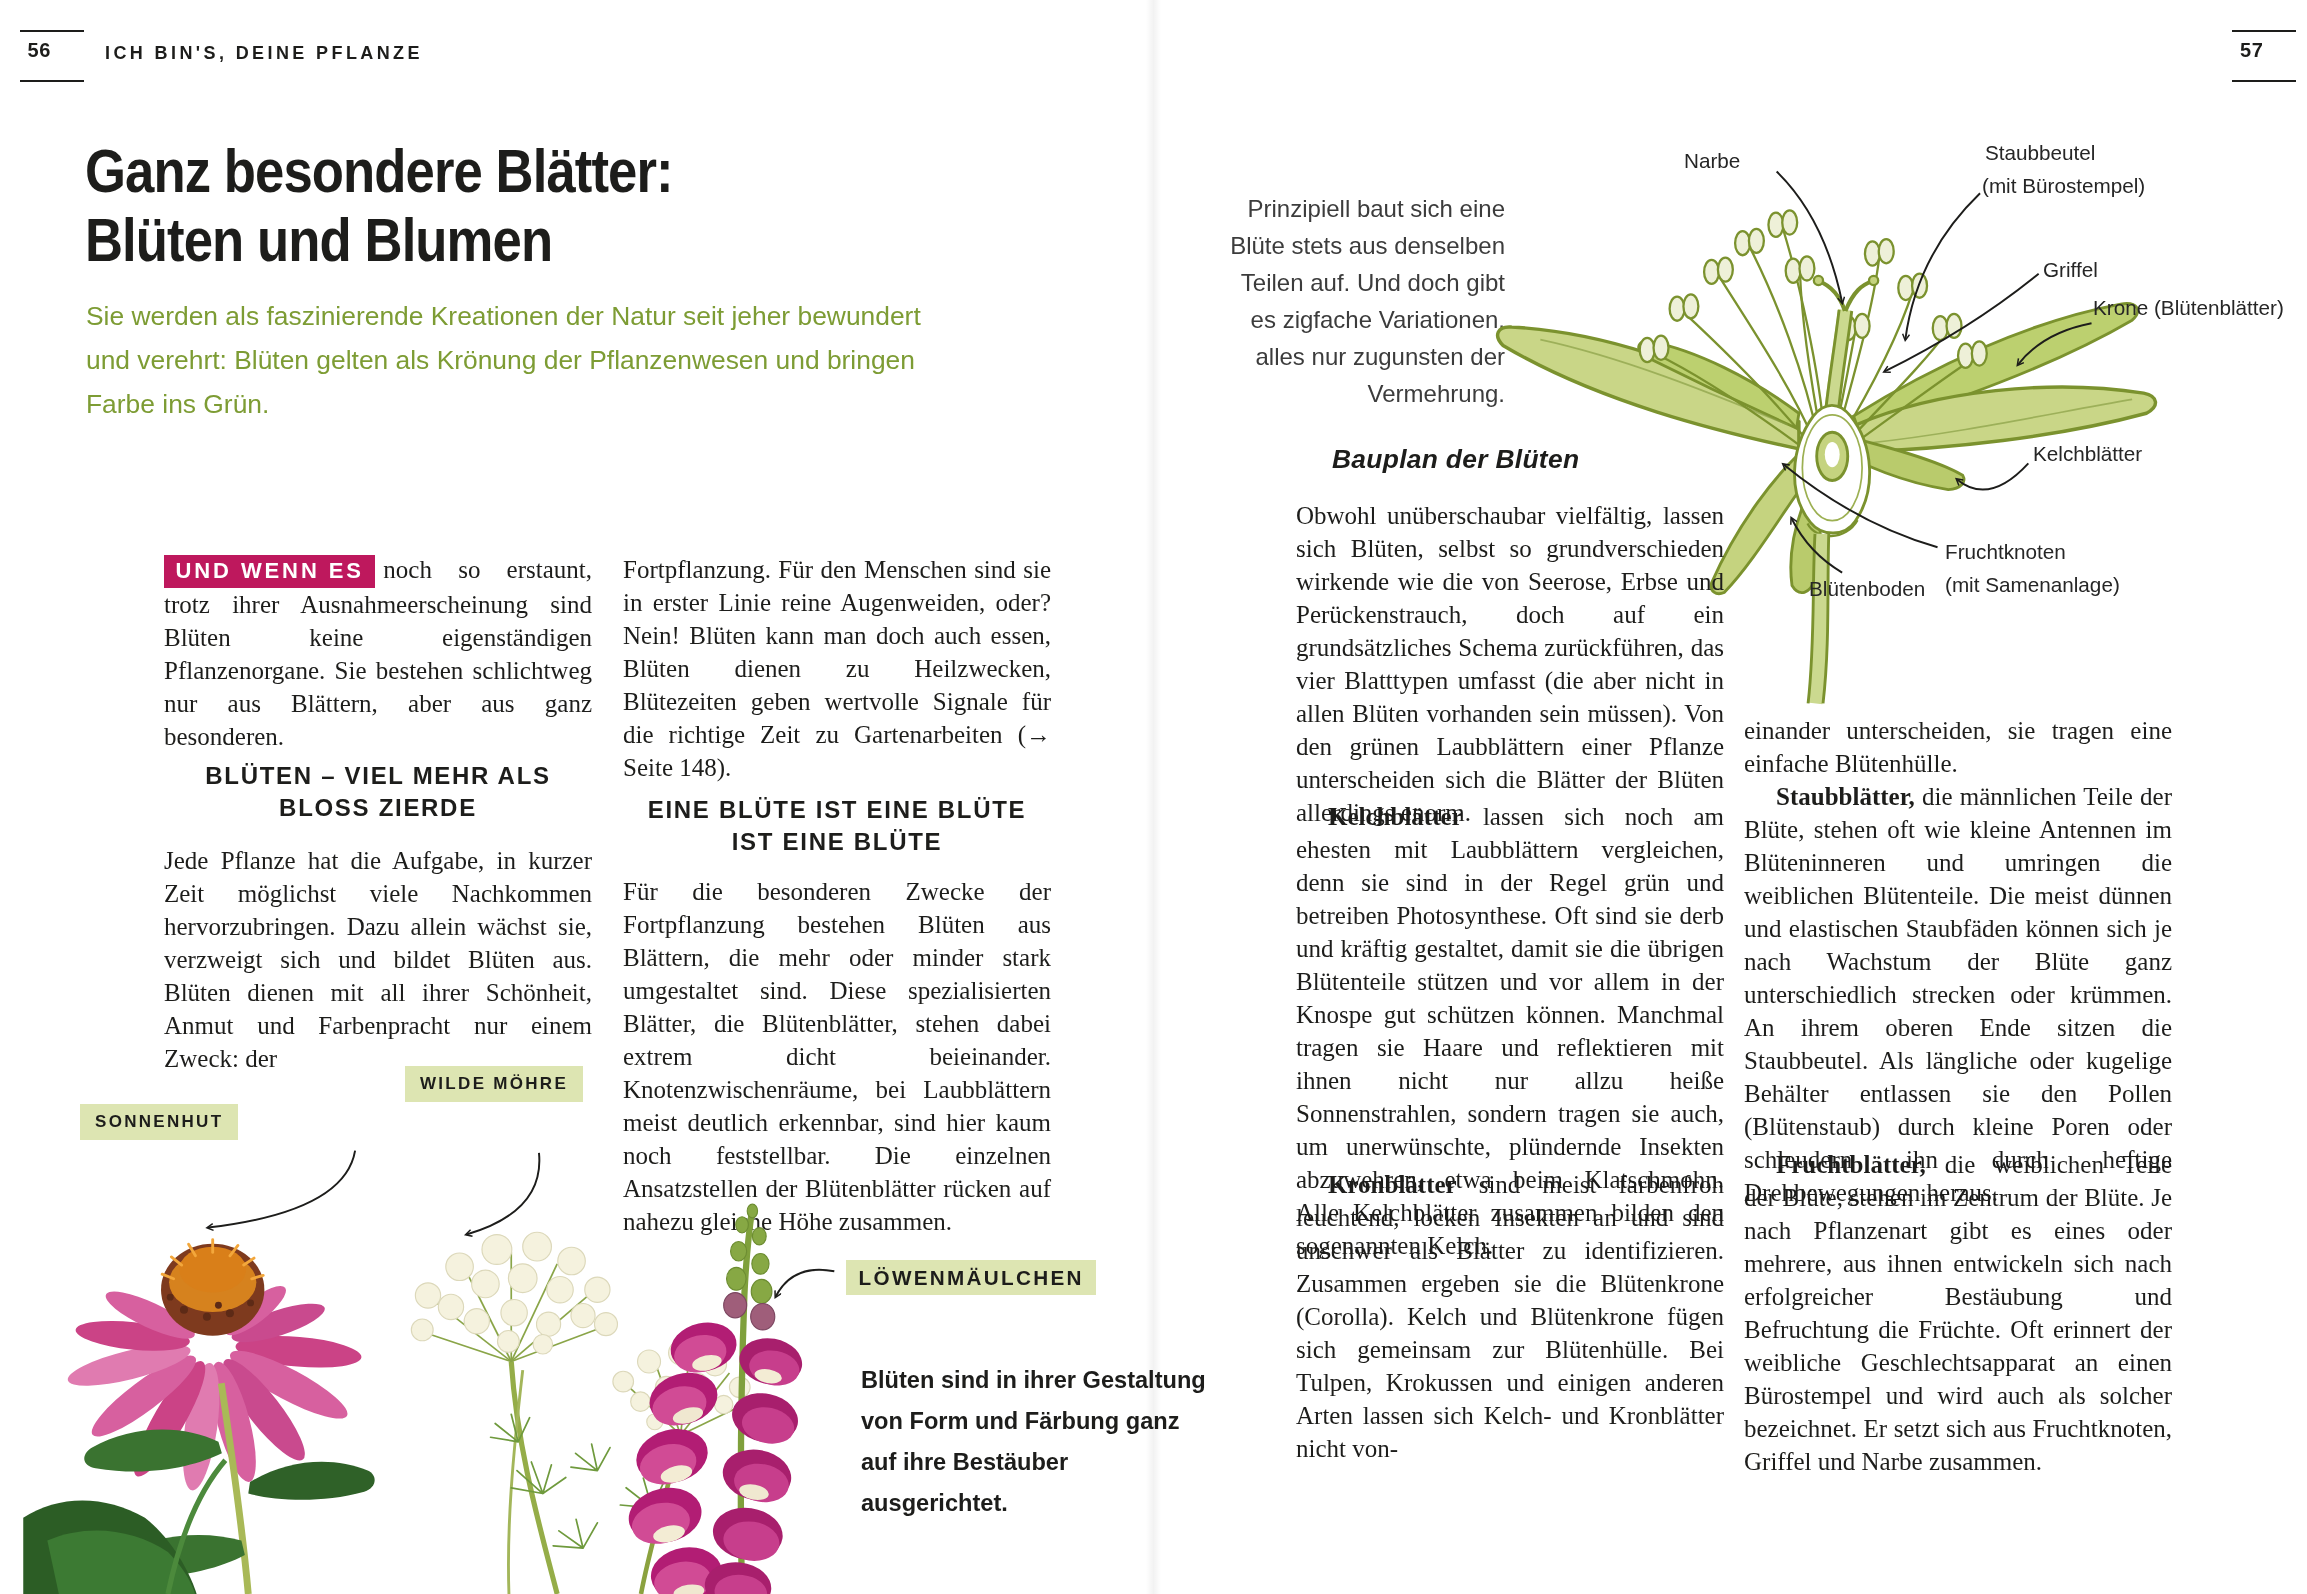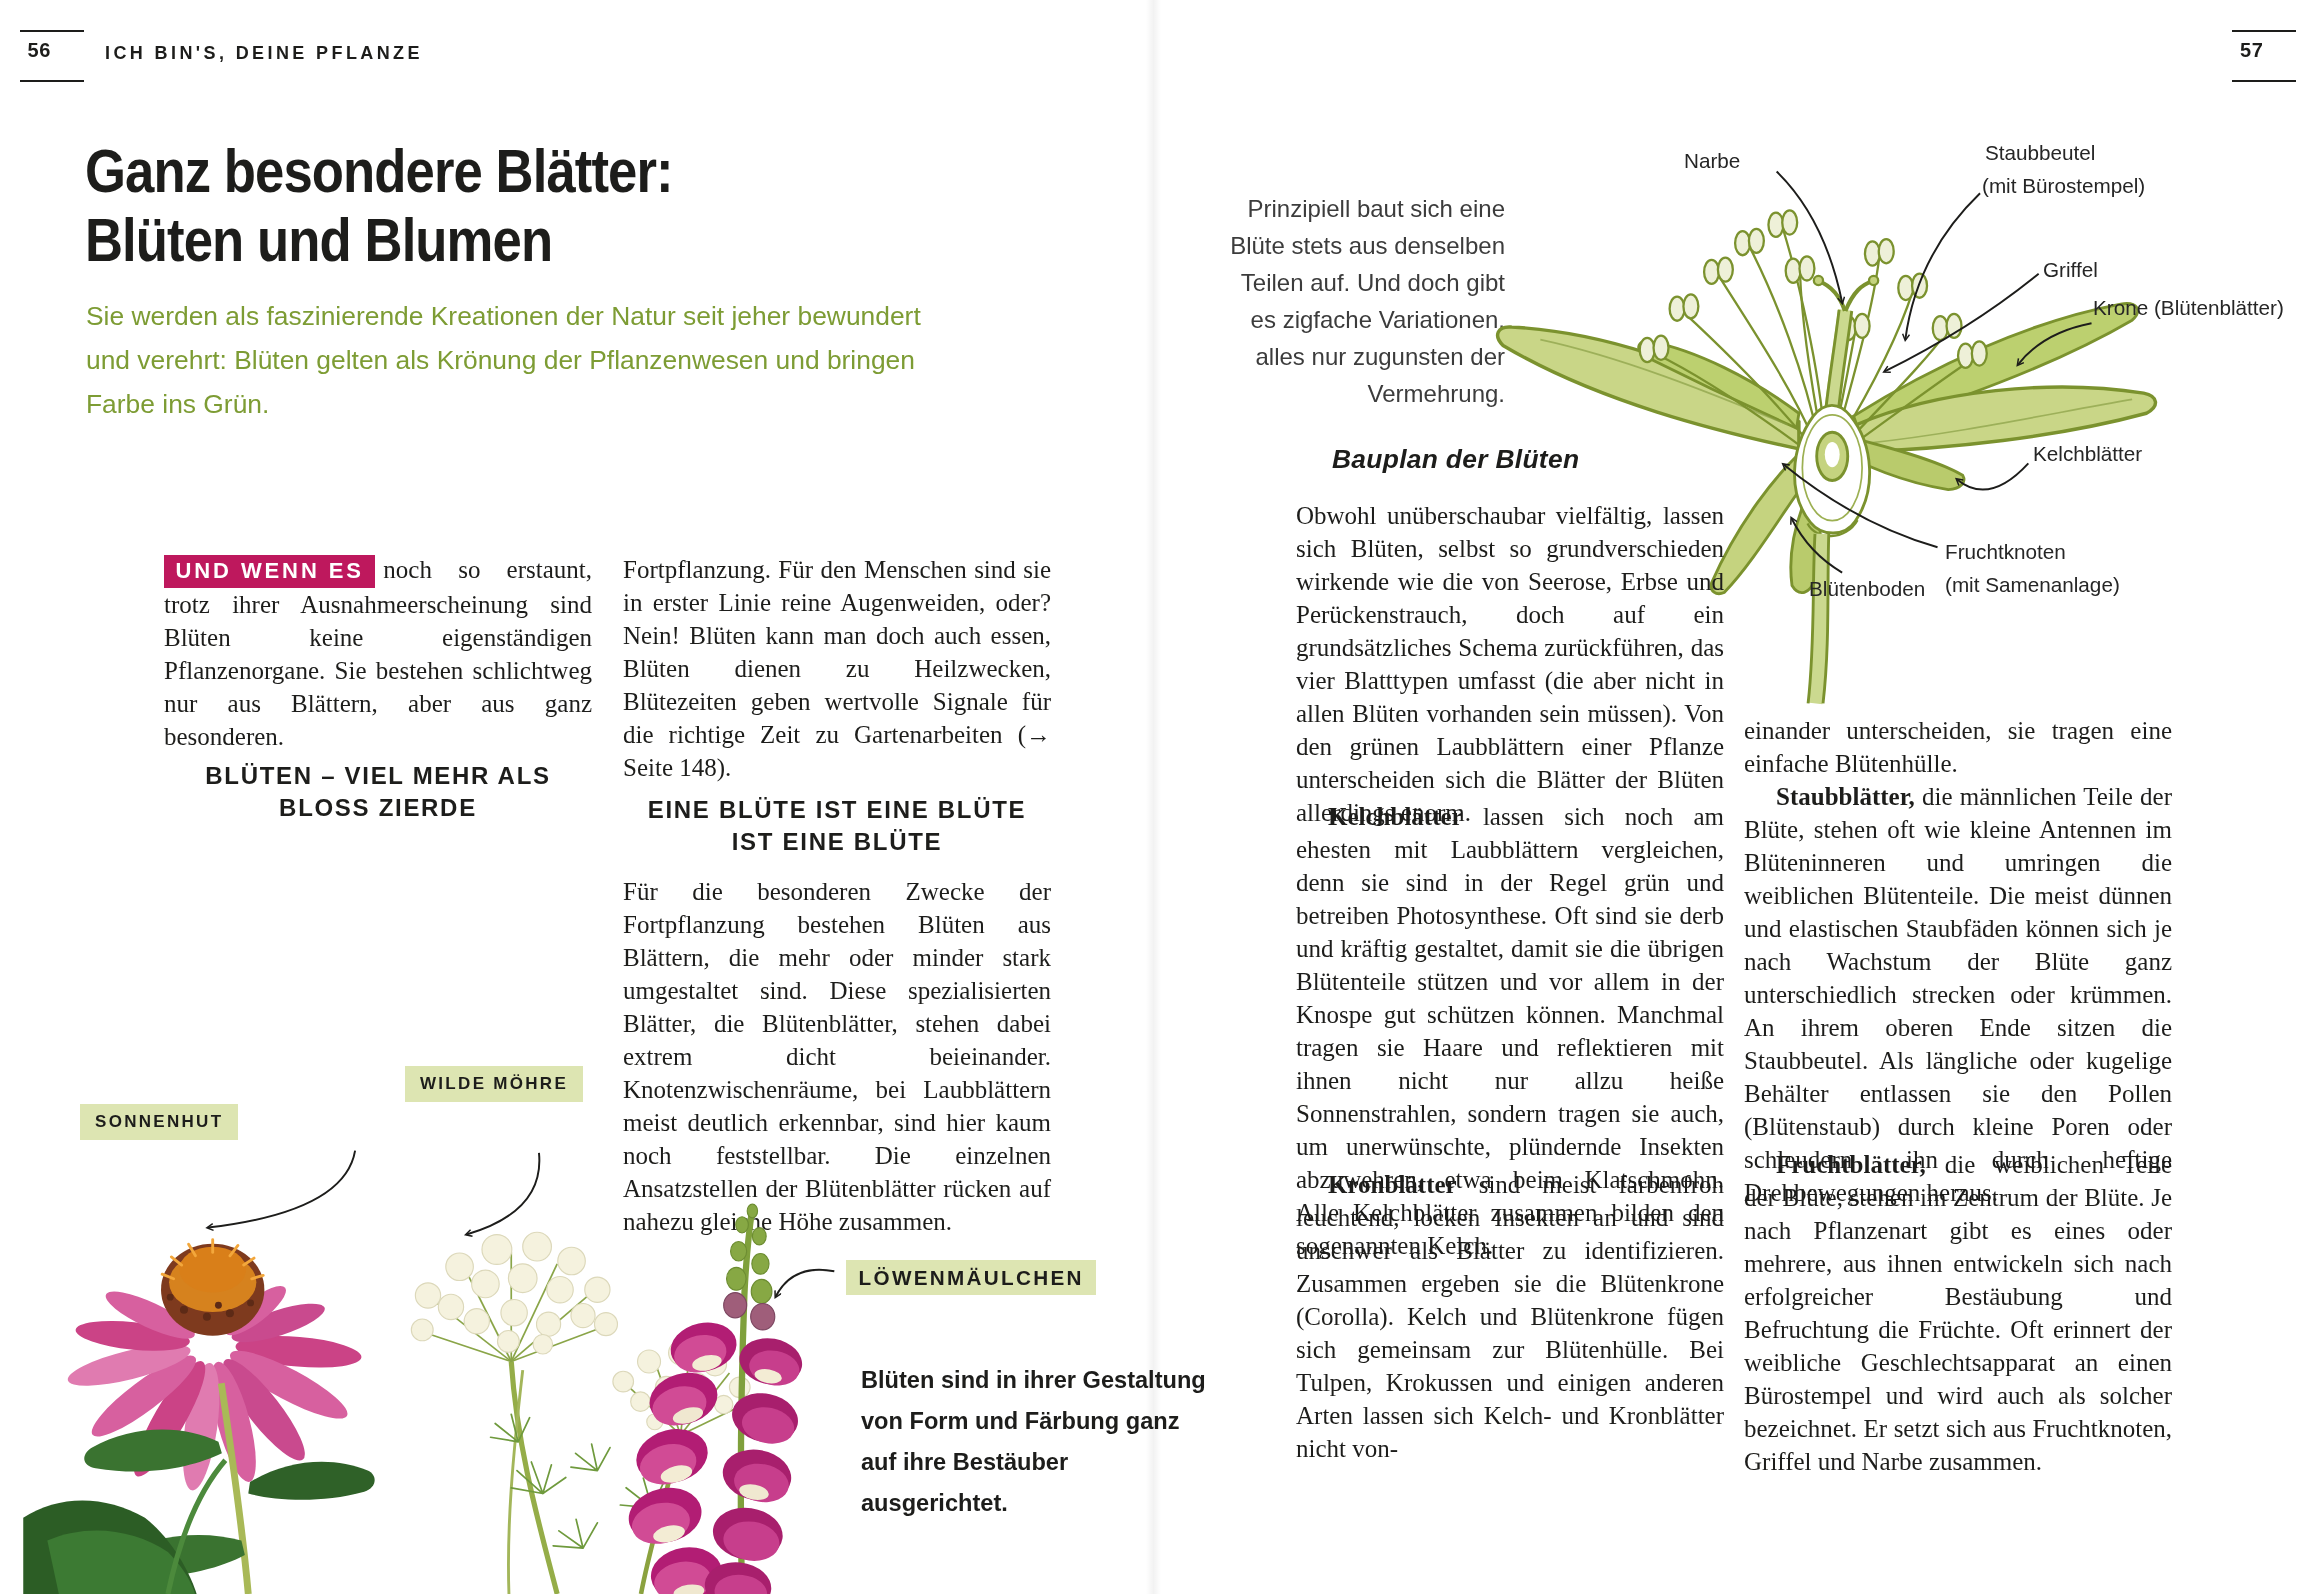--- a/index.html
+++ b/index.html
@@ -44,20 +44,21 @@
 
   <div class="abs title-line" style="left:85px;top:137px;">Ganz besondere Blätter:</div>
   <div class="abs title-line" style="left:85px;top:206px;">Blüten und Blumen</div>
 
   <div class="abs subtitle" style="left:86px;top:294px;width:839px;">Sie werden als faszinierende Kreationen der Natur seit jeher bewundert und verehrt: Blüten gelten als Krönung der Pflan­zenwesen und bringen Farbe ins Grün.</div>
 
   <div class="abs body-serif" style="left:164px;top:553px;width:428px;">
     <span class="badge-lead">UND WENN ES</span><span>noch so erstaunt, trotz ihrer Ausnahmeerscheinung sind Blüten keine eigenständigen Pflanzenorgane. Sie bestehen schlichtweg nur aus Blättern, aber aus ganz besonderen.</span>
   </div>
   <div class="abs colhead" style="left:164px;top:760px;width:428px;">BLÜTEN – VIEL MEHR ALS BLOSS ZIERDE</div>
+  <div class="abs body-serif" style="left:164px;top:844px;width:428px;">Jede Pflanze hat die Aufgabe, in kurzer Zeit möglichst viele Nachkommen hervorzubringen. Dazu allein wächst sie, verzweigt sich und bildet Blüten aus. Blüten dienen mit all ihrer Schönheit, Anmut und Farbenpracht nur einem Zweck: der</div>
 
   <div class="abs body-serif" style="left:623px;top:553px;width:428px;">Fortpflanzung. Für den Menschen sind sie in erster Linie reine Augenweiden, oder? Nein! Blüten kann man doch auch essen, Blüten dienen zu Heilzwecken, Blütezeiten geben wertvolle Signale für die richtige Zeit zu Gartenarbeiten (→ Seite 148).</div>
   <div class="abs colhead" style="left:623px;top:794px;width:428px;">EINE BLÜTE IST EINE BLÜTE IST EINE BLÜTE</div>
   <div class="abs body-serif" style="left:623px;top:875px;width:428px;">Für die besonderen Zwecke der Fortpflanzung bestehen Blüten aus Blättern, die mehr oder minder stark umgestaltet sind. Diese spezialisierten Blätter, die Blütenblätter, stehen dabei extrem dicht beieinander. Knotenzwischenräume, bei Laubblättern meist deutlich erkennbar, sind hier kaum noch feststellbar. Die einzelnen Ansatzstellen der Blütenblätter rücken auf nahezu gleiche Höhe zusammen.</div>
 
   <div class="abs badge big" style="left:80px;top:1104px;">SONNENHUT</div>
   <div class="abs badge big" style="left:405px;top:1066px;">WILDE MÖHRE</div>
   <div class="abs badge small" style="left:846px;top:1260px;">LÖWENMÄULCHEN</div>
 
   <div class="abs caption" style="left:861px;top:1360px;width:351px;">Blüten sind in ihrer Gestal­tung von Form und Färbung ganz auf ihre Bestäuber ausgerichtet.</div>

